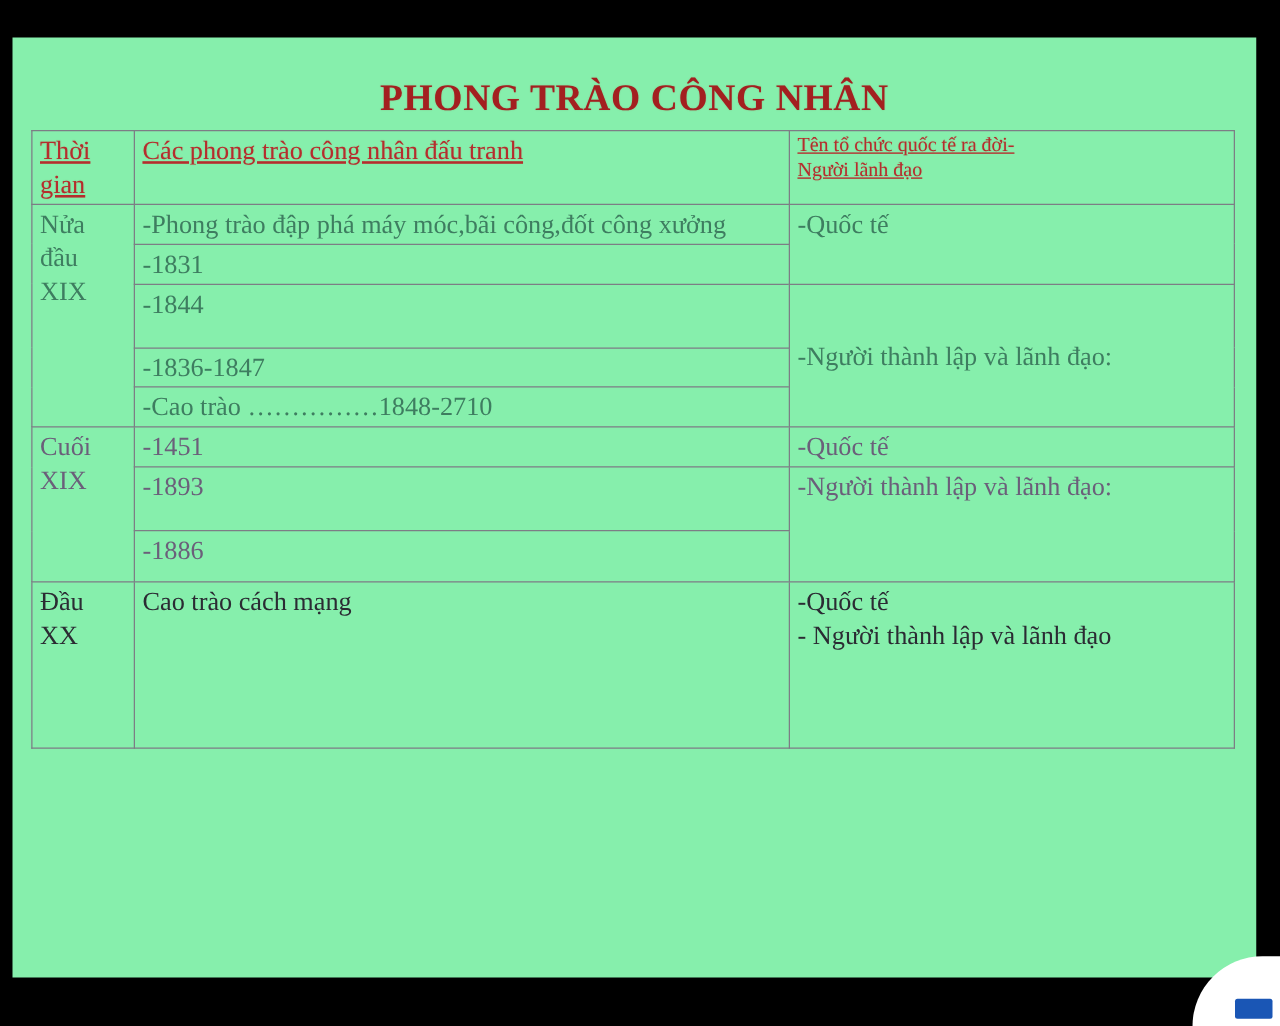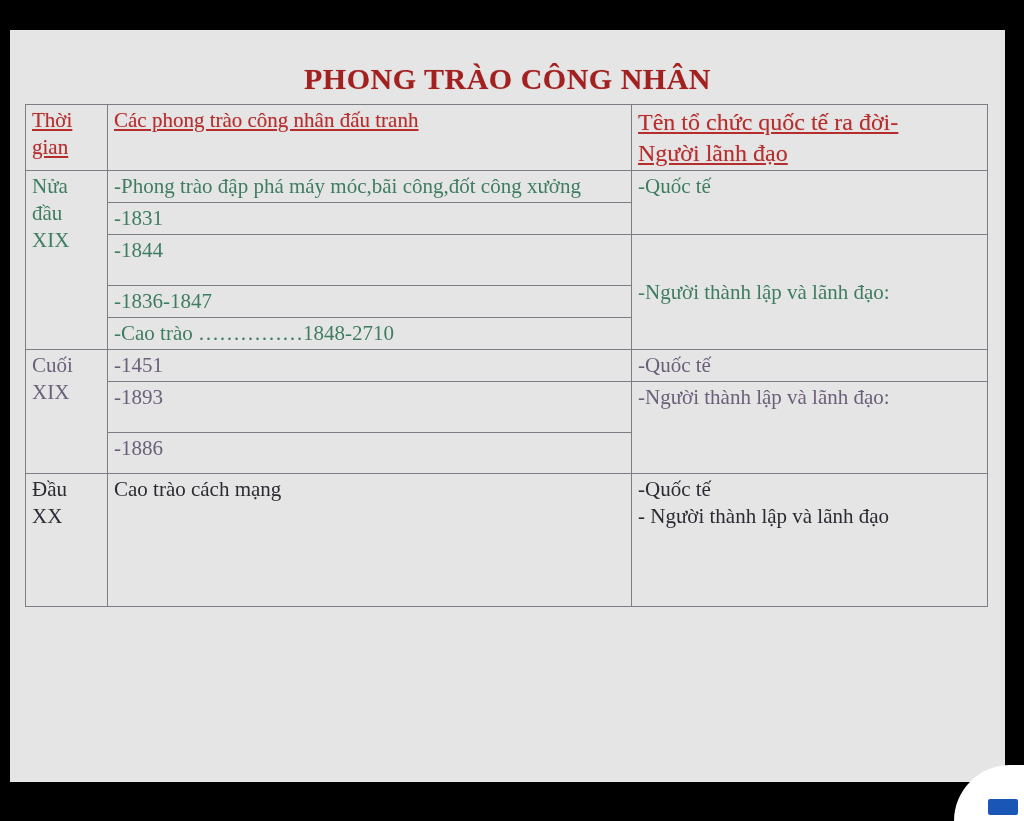--- a/index.html
+++ b/index.html
@@ -7,21 +7,21 @@
     width:1024px;height:821px;
     background:#000000;
     font-family:"Liberation Serif", serif;
     overflow:hidden;
     position:relative;
   }
   #page{
     position:absolute;
     left:10px; top:30px;
     width:995px; height:752px;
-    background:#e5e5e5;
+    background:#86efac;
     overflow:hidden;
   }
   #title{
     text-align:center;
     font-family:"Liberation Serif", serif;
     font-weight:bold;
     font-size:30px;
     letter-spacing:0.5px;
     color:#a32020;
     margin-top:32px;
@@ -50,21 +50,21 @@
   th.hd{
     color:#b52d2d;
     font-weight:bold;
     text-align:center;
     font-size:21px;
     line-height:1.3;
     padding:7px 4px;
     text-shadow:0 0 1px rgba(181,45,45,0.3);
     text-decoration:underline;
   }
-  th.hd.small{font-size:24px;}
+  th.hd.small{font-size:16px;}
 
   .green{color:#3e7d60;}
   .purple{color:#6b5f7a;}
   .black{color:#2b2b33;}
 
   .t-cell{text-align:center; font-size:21px; line-height:1.45; padding-top:4px;}
   .pad-lg{height:46px;}
   .pad-md{height:36px;}
   .vcellpad{padding-top:6px;font-family:Liberation Serif, serif;}
   .nowrap{white-space:nowrap;}

